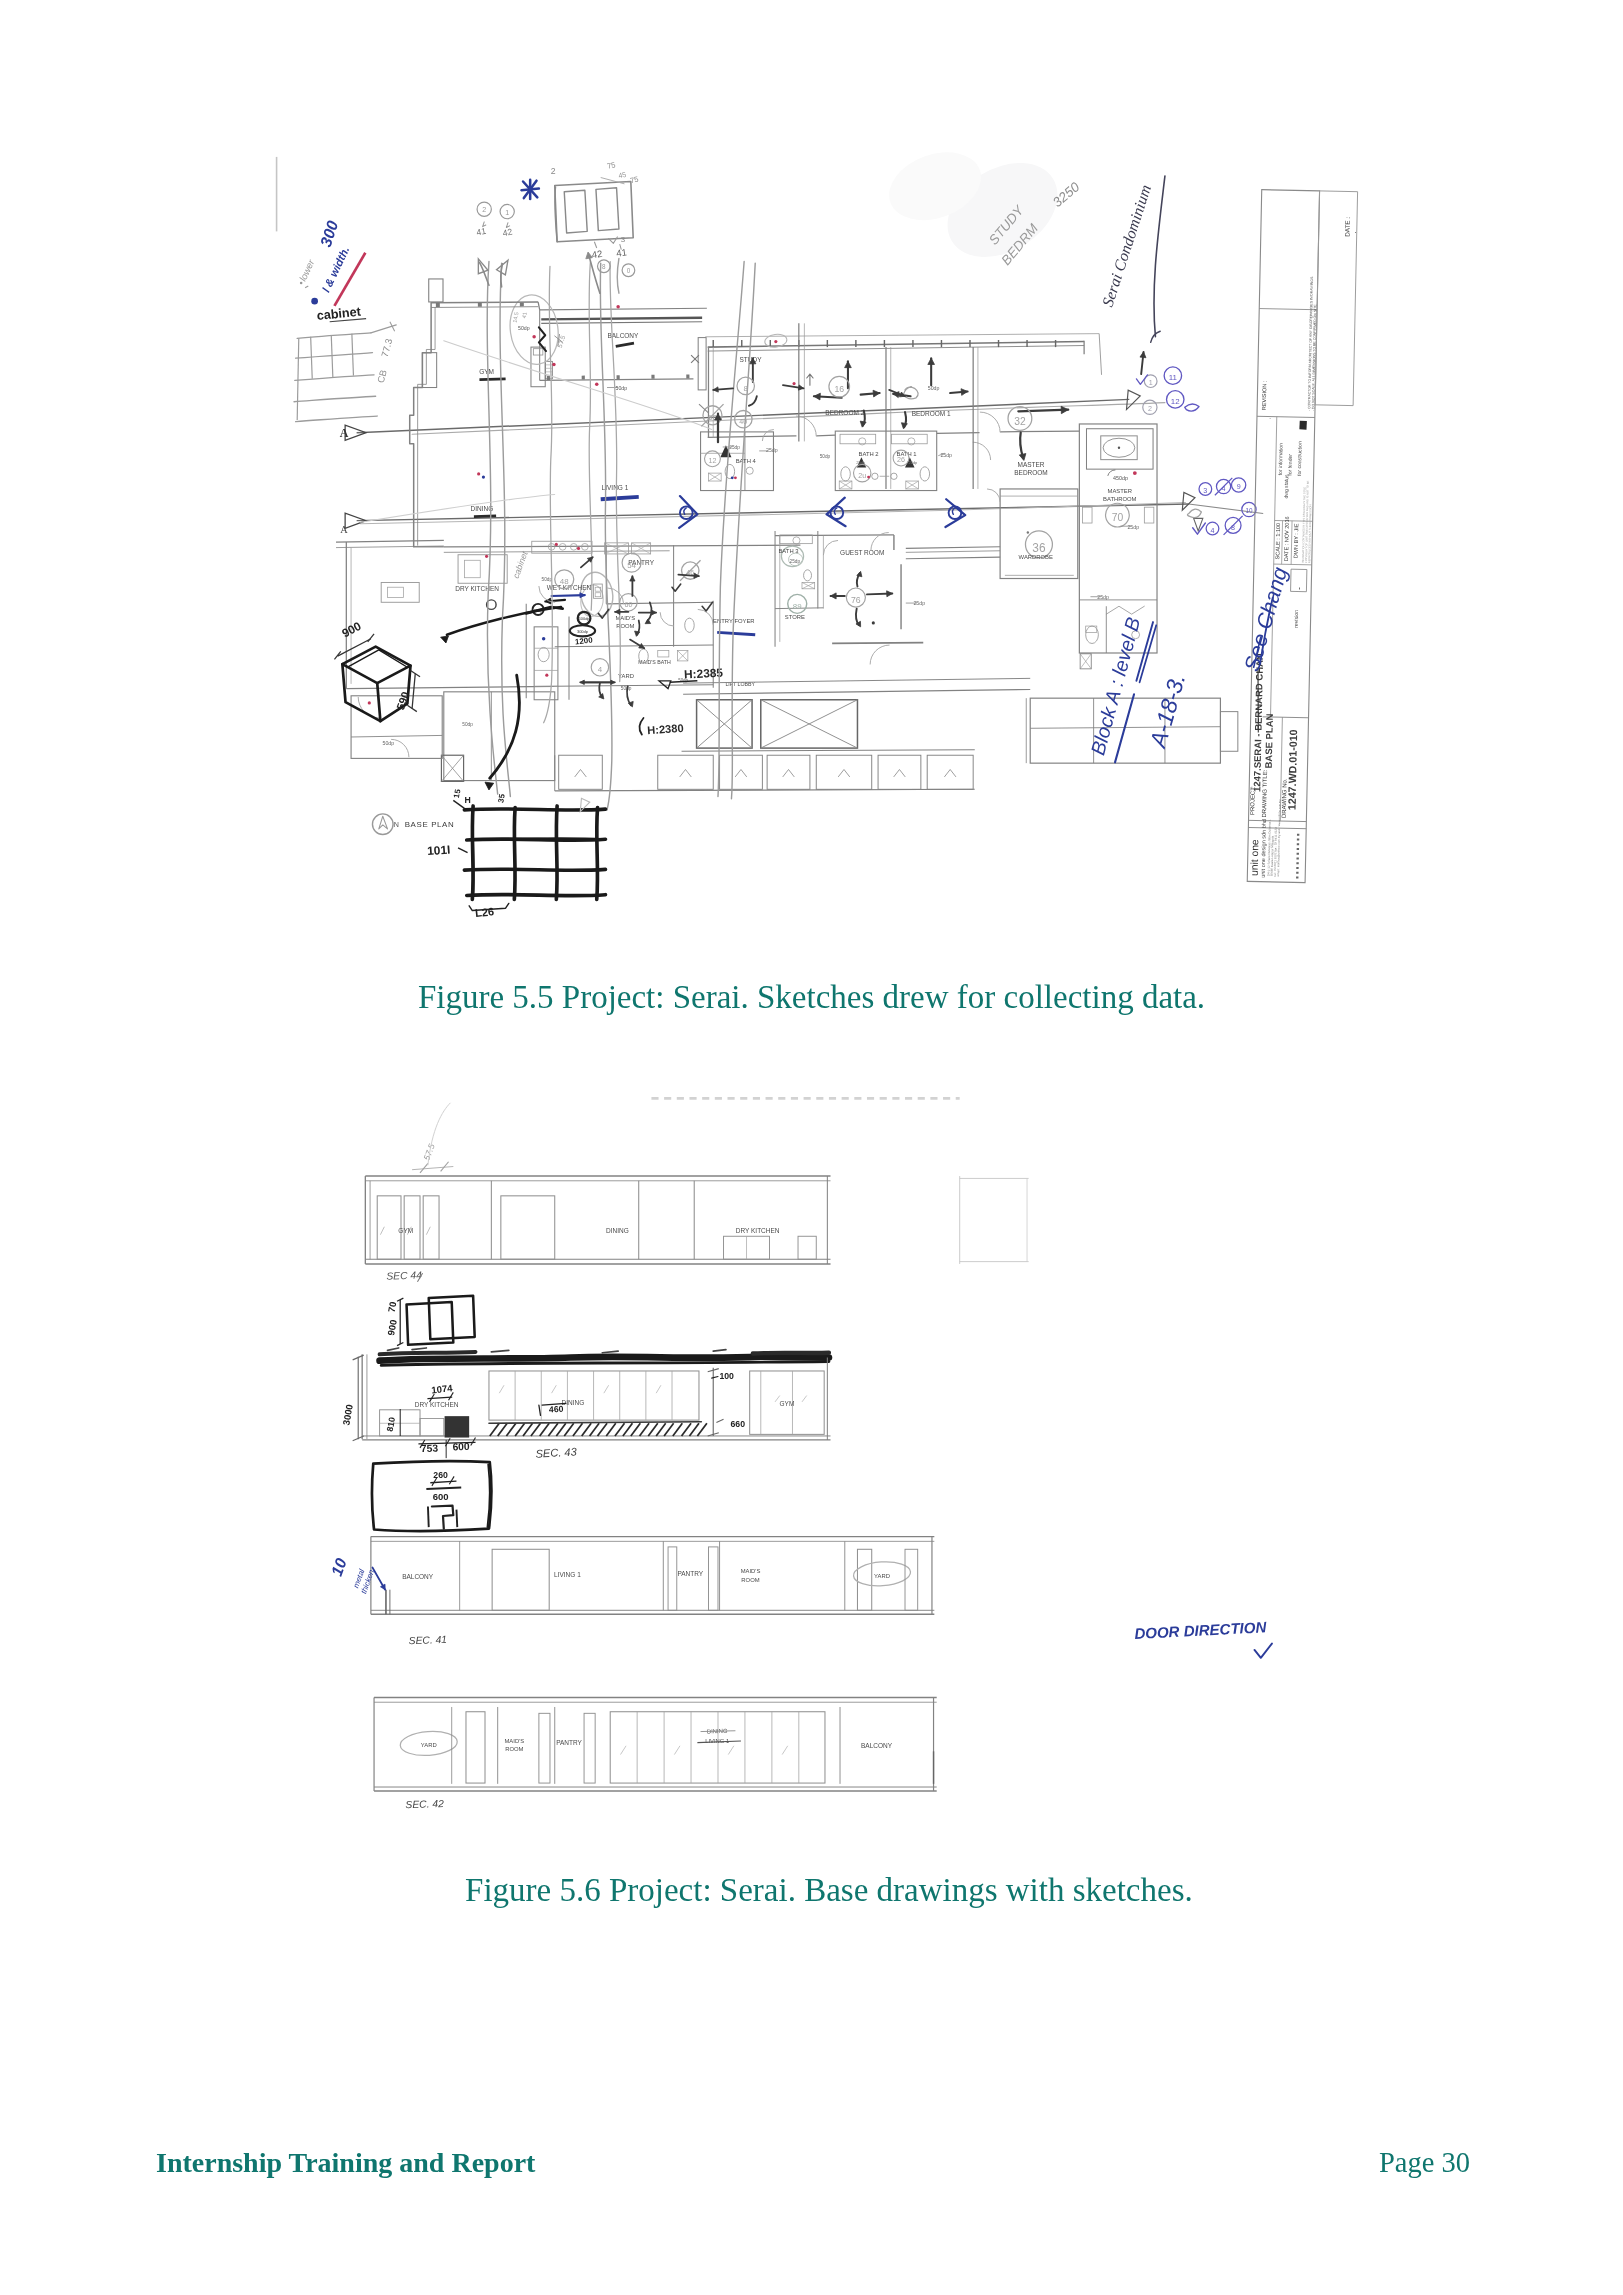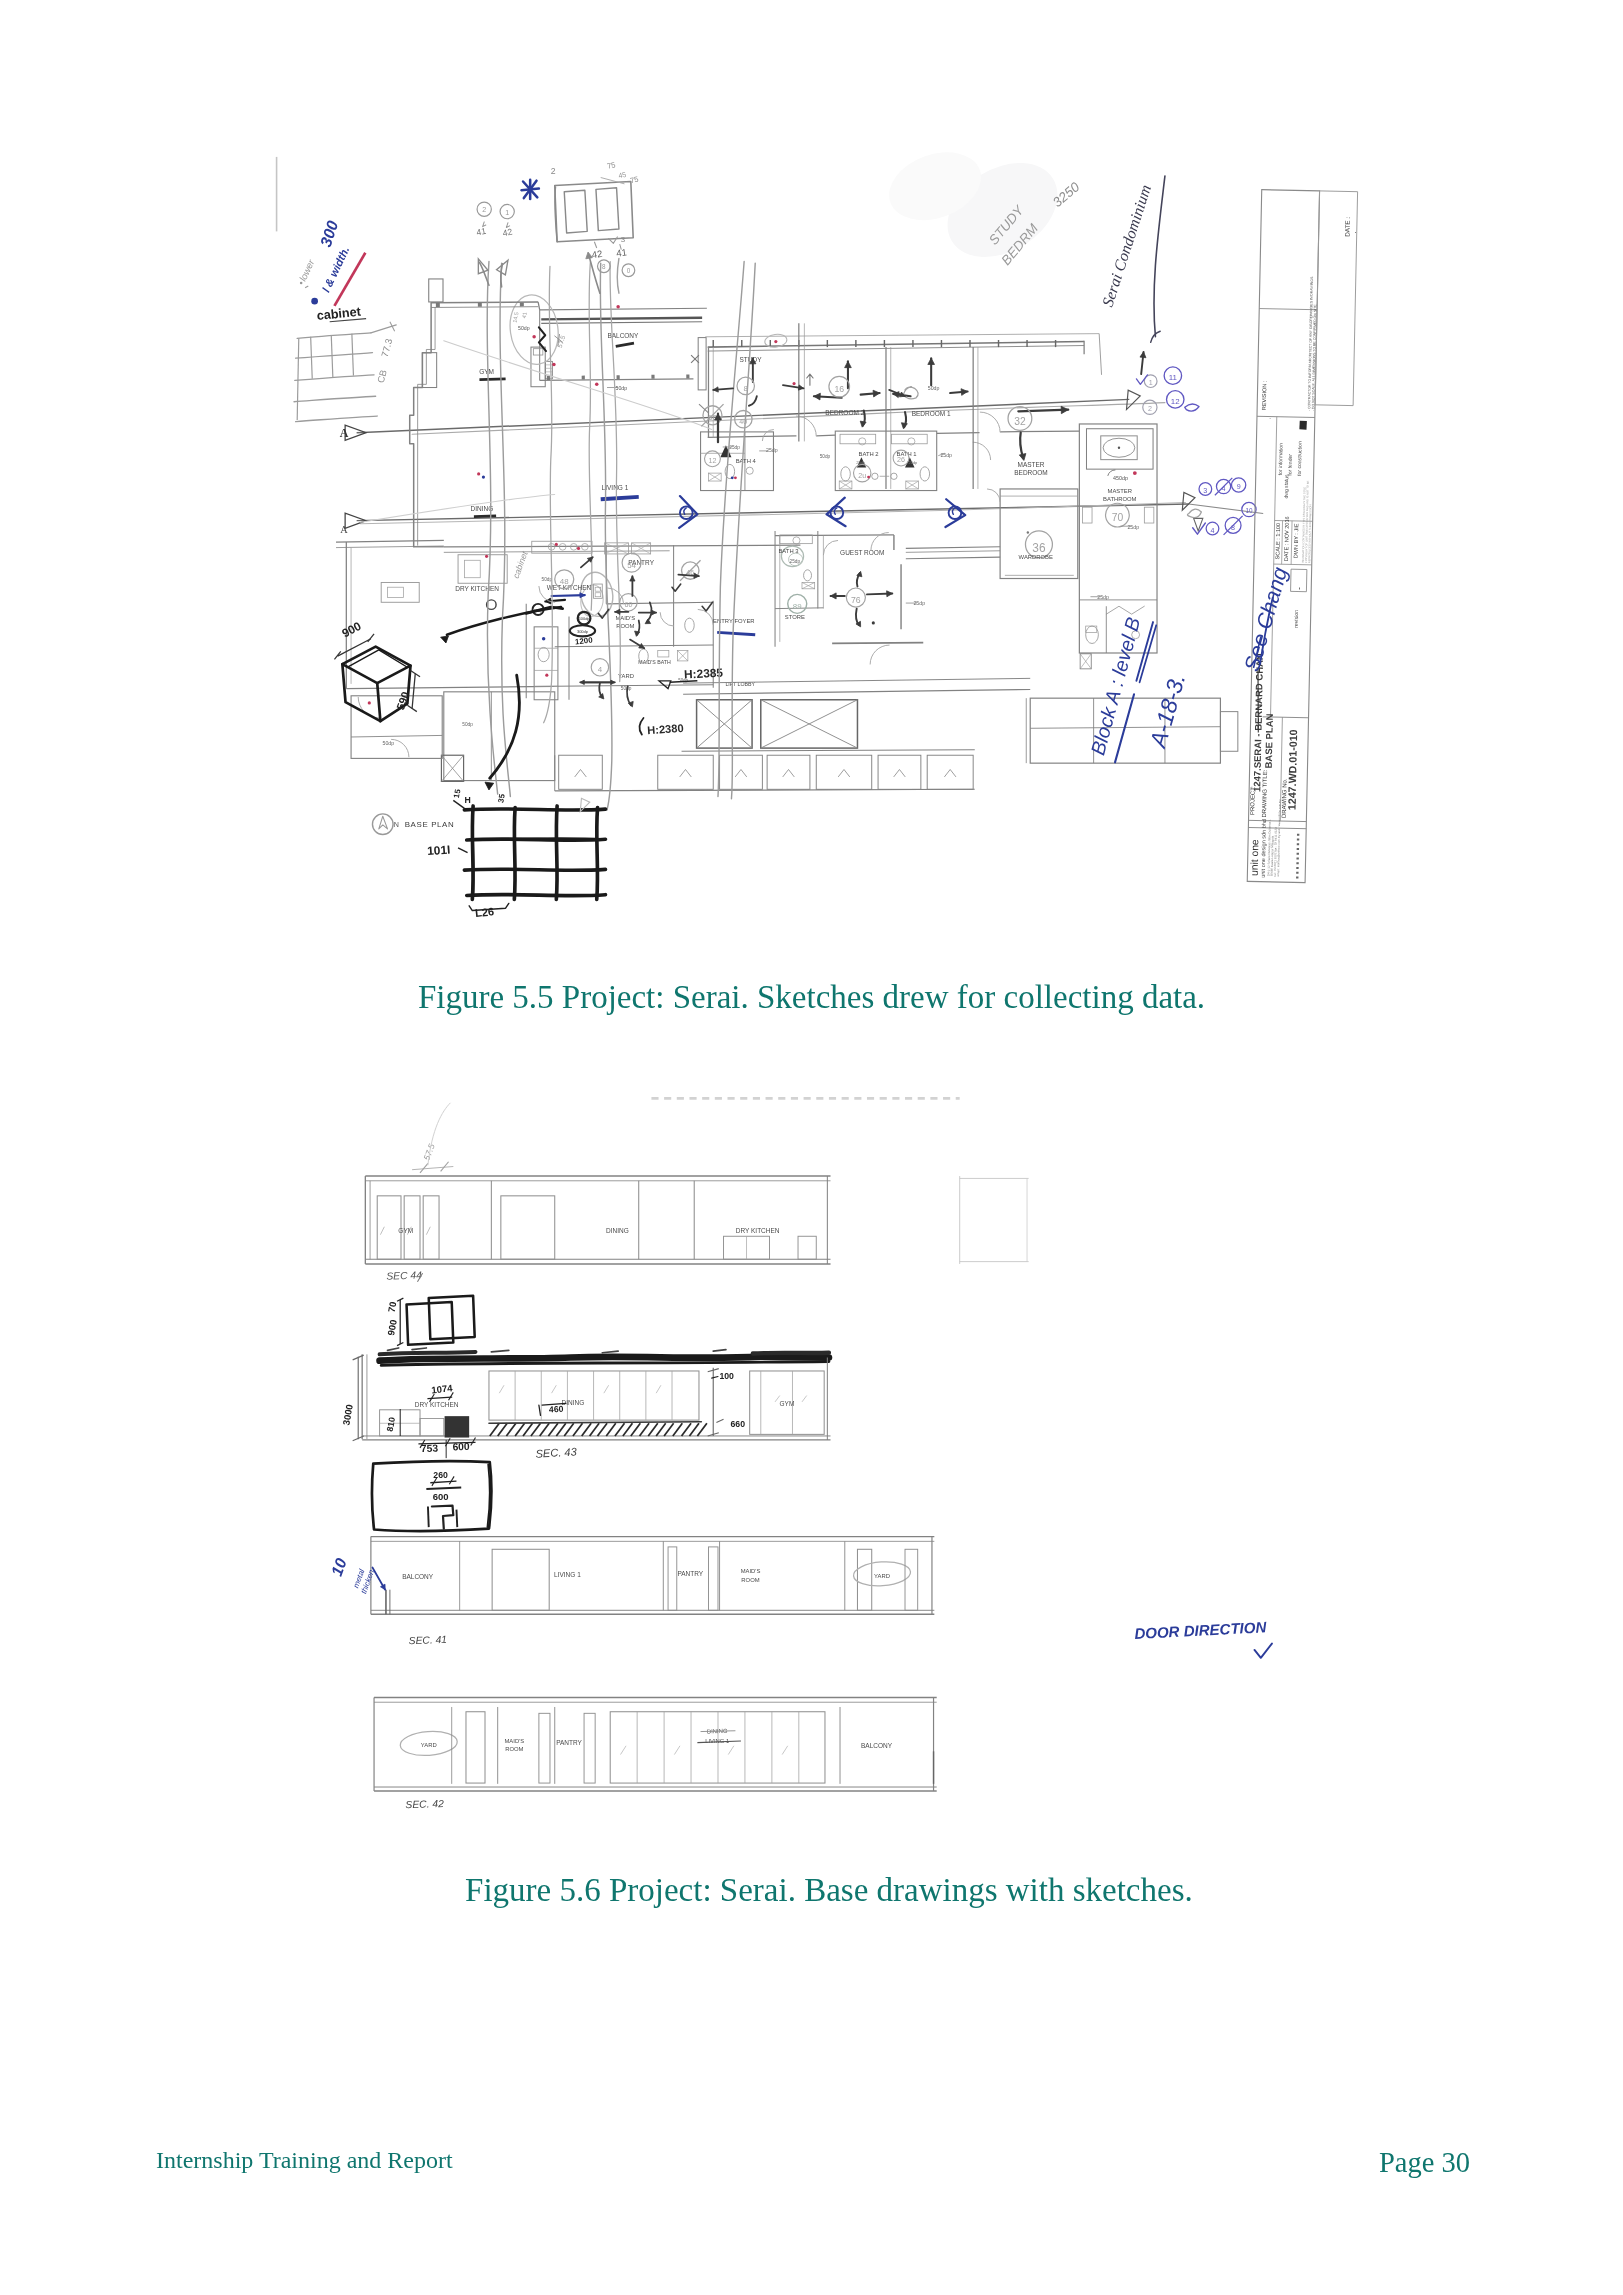--- a/index.html
+++ b/index.html
@@ -876,15 +876,15 @@
 <line x1="880" y1="2199" x2="935" y2="2197" stroke="#555" stroke-width="1.4" stroke-linecap="butt"></line>
 <line x1="884" y1="2185" x2="928" y2="2184" stroke="#888" stroke-width="1.1" stroke-linecap="butt"></line>
 <line x1="1060" y1="2154" x2="1060" y2="2251" stroke="#828282" stroke-width="1.1" stroke-linecap="butt"></line>
 <text x="1106" y="2206" font-size="8.2" fill="#4a4a4a" text-anchor="middle" font-family="Liberation Sans" font-weight="normal" font-style="normal">BALCONY</text>
 <line x1="1178" y1="2210" x2="1178" y2="2251" stroke="#666" stroke-width="1.8" stroke-linecap="butt"></line>
 <text x="536" y="2281" font-size="13" fill="#444" text-anchor="middle" font-family="Liberation Sans" font-weight="normal" font-style="italic" transform="rotate(-2 536 2281)">SEC. 42</text>
 </g>
 </svg>
 <div class="cap" style="top:979px;left:0;width:1623px;text-align:center;font-size:33px;">Figure 5.5 Project: Serai. Sketches drew for collecting data.</div>
 <div class="cap" style="top:1872px;left:17.4px;width:1623px;text-align:center;font-size:33px;">Figure 5.6 Project: Serai. Base drawings with sketches.</div>
-<div class="cap" style="top:2147px;left:156px;font-size:24px;">Internship Training and Report</div>
+<div class="cap" style="top:2147px;left:156px;font-size:28px;font-weight:bold;">Internship Training and Report</div>
 <div class="cap" style="top:2147px;left:1379px;font-size:28.5px;text-align:center;">Page 30</div>
 </div>
 
 </body></html>

